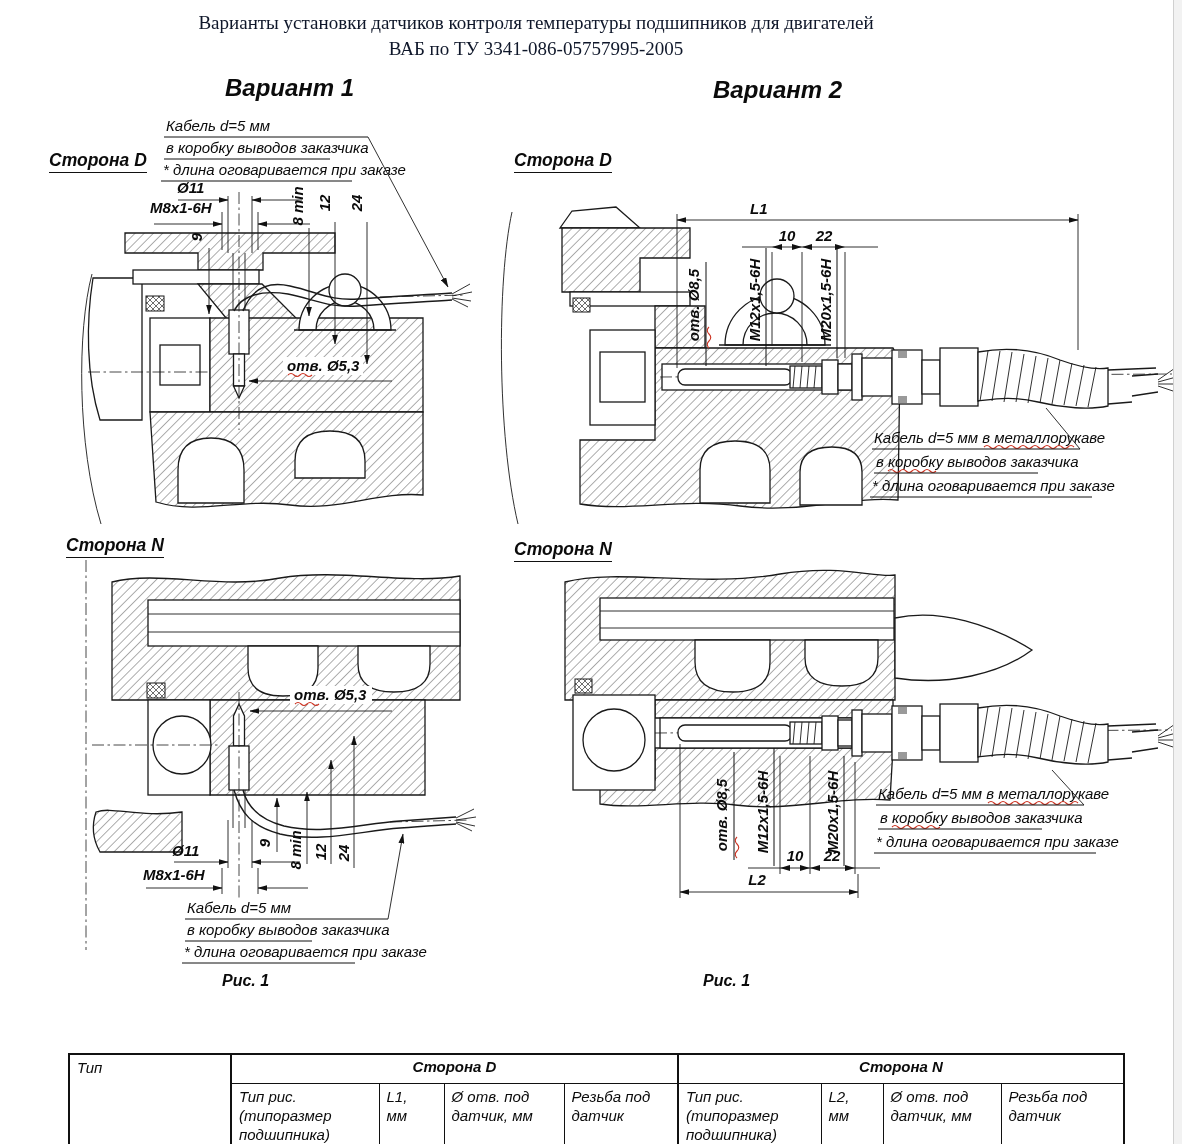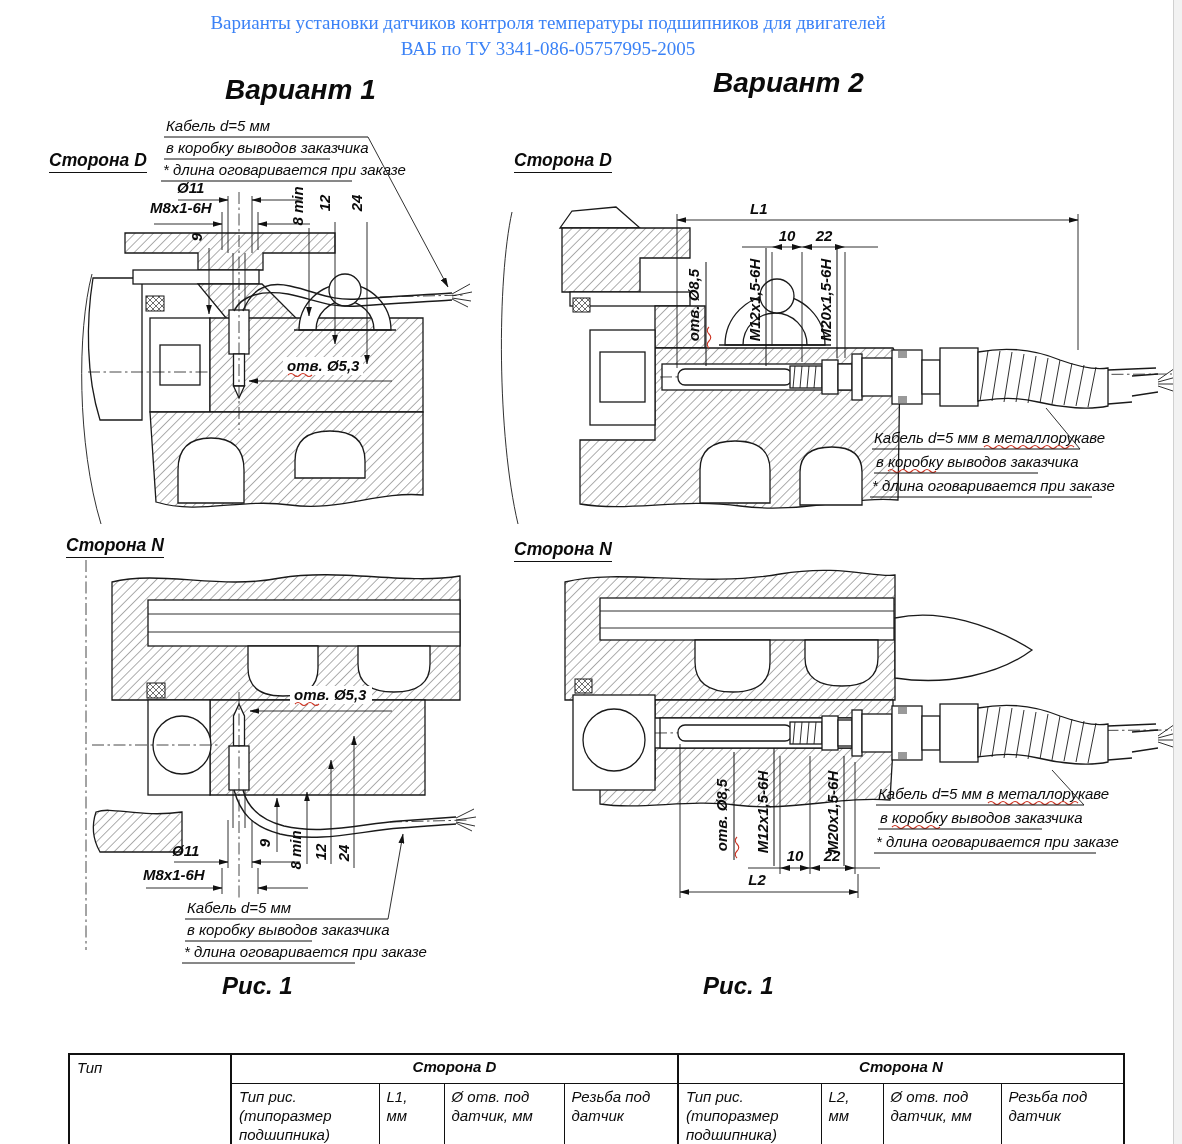--- a/index.html
+++ b/index.html
@@ -1,23 +1,23 @@
 <!DOCTYPE html>
 <html><head>
 <meta charset="utf-8">
 <style>
   html,body{margin:0;padding:0;background:#fff;}
   .page{position:relative;width:1182px;height:1144px;background:#fff;overflow:hidden;
         font-family:"Liberation Sans",sans-serif;color:#111;}
-  .title{position:absolute;left:16px;top:10px;width:1064px;text-align:center;
-         font-family:"Liberation Serif",serif;font-size:19px;line-height:26px;color:#3b82f6;}
-  .variant-heading{position:absolute;font-size:28px;font-weight:bold;font-style:italic;color:#0b0b0b;text-align:center;}
+  .title{position:absolute;left:4px;top:10px;width:1064px;text-align:center;
+         font-family:"Liberation Serif",serif;font-size:19px;line-height:26px;color:#0f172a;}
+  .variant-heading{position:absolute;font-size:24px;font-weight:bold;font-style:italic;color:#0b0b0b;text-align:center;}
   .side-label{position:absolute;font-size:17.5px;font-weight:bold;font-style:italic;
               border-bottom:1.6px solid #111;padding-bottom:1px;color:#0b0b0b;}
-  .fig-caption{position:absolute;font-size:24px;font-weight:bold;font-style:italic;color:#0b0b0b;}
+  .fig-caption{position:absolute;font-size:16px;font-weight:bold;font-style:italic;color:#0b0b0b;}
   svg.draw{position:absolute;left:0;top:0;}
   svg .o{fill:none;stroke:#1a1a1a;stroke-width:1.4;}
   svg .t{fill:none;stroke:#1a1a1a;stroke-width:0.9;}
   svg .cl{fill:none;stroke:#1a1a1a;stroke-width:0.8;stroke-dasharray:12 3.5 2.5 3.5;}
   svg .w{fill:#ffffff;stroke:#1a1a1a;stroke-width:1.3;}
   svg .hp{fill:url(#h);stroke:#1a1a1a;stroke-width:1.3;}
   svg .xp{fill:url(#xh);stroke:#1a1a1a;stroke-width:1;}
   svg .wb{fill:#ffffff;stroke:none;}
   svg text.dim{font-family:"Liberation Sans",sans-serif;font-style:italic;font-weight:bold;
                font-size:15px;fill:#0b0b0b;}
@@ -43,21 +43,21 @@
 <body>
 
 <div class="page">
 
   <div class="title">
     <div>Варианты установки датчиков контроля температуры подшипников для двигателей</div>
     <div>ВАБ по ТУ 3341-086-05757995-2005</div>
   </div>
 
   <div class="variant-heading" style="left:225px;top:74px;">Вариант 1</div>
-  <div class="variant-heading" style="left:713px;top:67px;">Вариант 2</div>
+  <div class="variant-heading" style="left:713px;top:76px;">Вариант 2</div>
 
   <div class="side-label" style="left:49px;top:150px;">Сторона D</div>
   <div class="side-label" style="left:514px;top:150px;">Сторона D</div>
   <div class="side-label" style="left:66px;top:535px;">Сторона N</div>
   <div class="side-label" style="left:514px;top:539px;">Сторона N</div>
 
   <svg class="draw" width="1182" height="1010" viewBox="0 0 1182 1010">
     <defs>
       <pattern id="h" patternUnits="userSpaceOnUse" width="6.5" height="6.5" patternTransform="rotate(45)">
         <rect width="6.5" height="6.5" fill="#fff"></rect>

